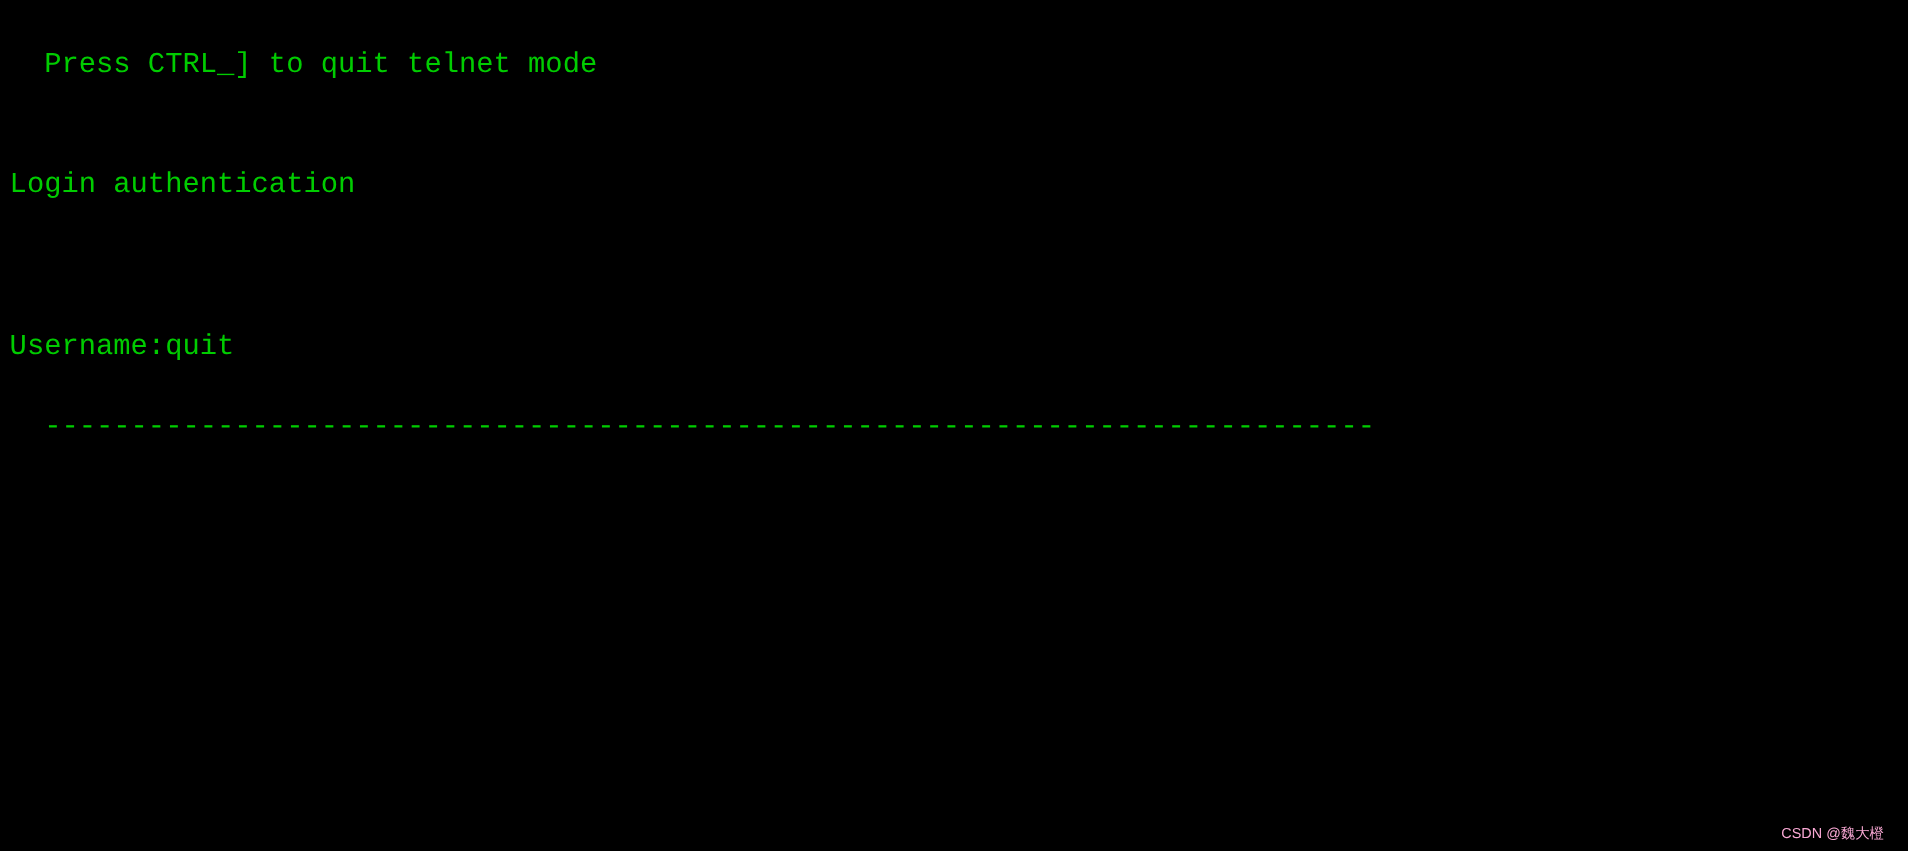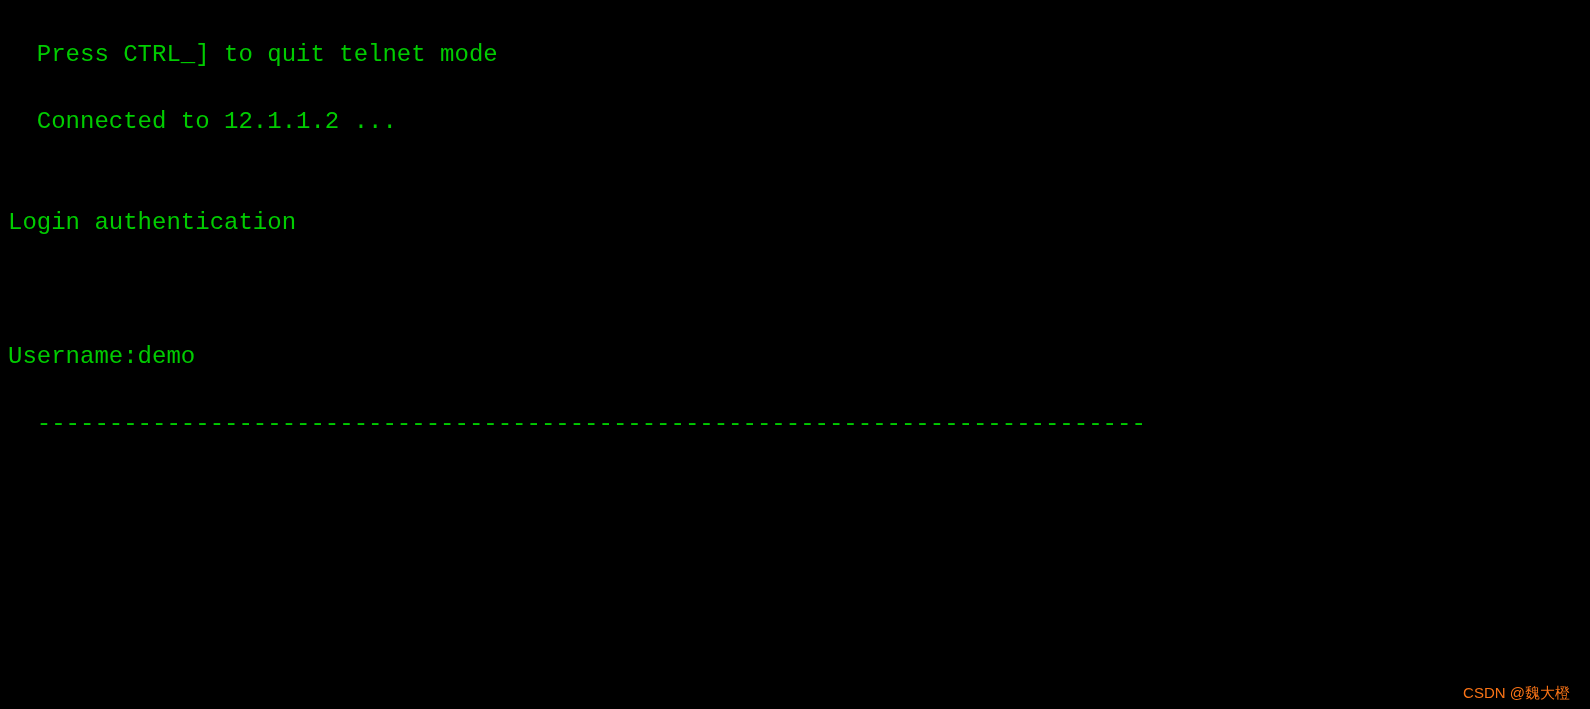--- a/index.html
+++ b/index.html
@@ -22,36 +22,35 @@
     .terminal {
       white-space: pre;
     }
     .line {
       display: block;
     }
     .watermark {
       position: absolute;
       bottom: 6px;
       right: 20px;
-      color: #f97316;
+      color: #f9a8d4;
       font-family: Arial, sans-serif;
-      font-size: 15px;
+      font-size: 12px;
     }
   </style>
 </head>
 <body>
 
 <div class="terminal">
 <span class="line">  Press CTRL_] to quit telnet mode</span>
-<span class="line">  Connected to 12.1.1.2 ...</span>
 <span class="line"></span>
 <span class="line">Login authentication</span>
 <span class="line"></span>
 <span class="line"></span>
-<span class="line">Username:demo</span>
+<span class="line">Username:quit</span>
 <span class="line">  -----------------------------------------------------------------------------</span>
 <span class="line"></span>
 
 
 
 
 
 
 
 

